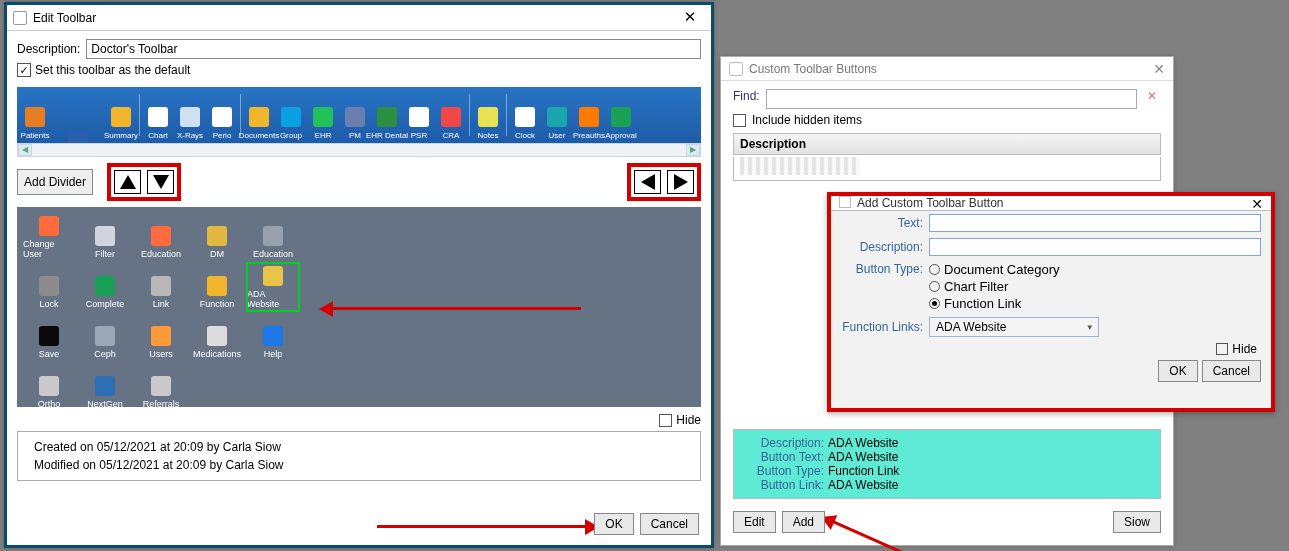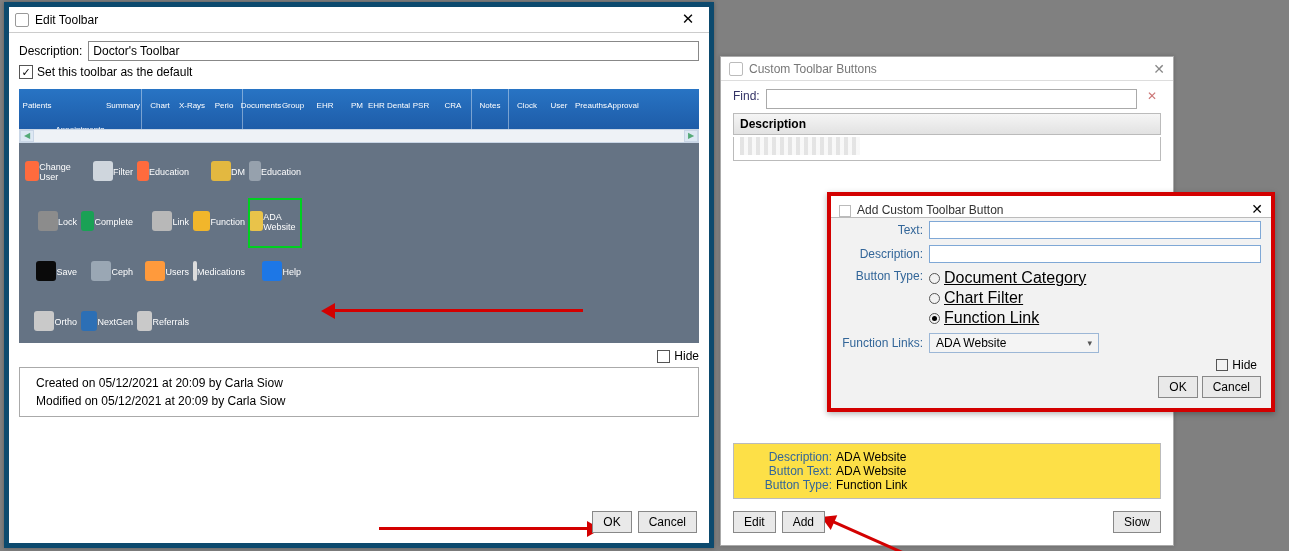--- a/index.html
+++ b/index.html
@@ -1,21 +1,21 @@
 <!DOCTYPE html>
 <html><head>
 <meta charset="utf-8">
 <style>
   * { box-sizing: border-box; font-family: "Segoe UI", Tahoma, sans-serif; }
   html,body { margin:0; padding:0; background:#808080; width:1289px; height:551px; overflow:hidden; }
 
   
   .dlg-left {
     position:absolute; left:4px; top:2px; width:710px; height:546px;
-    background:#fff; border:5px solid #0c4a6e; box-shadow:0 0 4px rgba(0,0,0,.3);
+    background:#fff; border:3px solid #0c4a6e; box-shadow:0 0 4px rgba(0,0,0,.3);
   }
   .titlebar { height:26px; border-bottom:1px solid #ccc; display:flex; align-items:center; padding:0 6px; }
   .titlebar .ticon {
     width:14px; height:14px; margin-right:6px; background:#fff; border:1px solid #999; border-radius:2px;
   }
   .titlebar .title { font-size:12px; color:#000; flex:1; }
   .titlebar .close {
     width:30px; height:20px; text-align:center; font-size:15px; line-height:18px; cursor:pointer;
   }
 
@@ -24,23 +24,23 @@
   .desc-row input {
     flex:1; height:20px; border:1px solid #888; padding:0 4px; font-size:12px;
   }
   .checkrow { display:flex; align-items:center; padding:0 10px 6px 10px; font-size:12px; gap:4px; }
   .checkrow .cb {
     width:14px; height:14px; border:1px solid #555; display:flex; align-items:center; justify-content:center; font-size:11px; line-height:1;
   }
 
   
   .tb-preview {
-    margin:4px 10px 0 10px; height:40px; background:linear-gradient(#2874c4,#1e5ca8);
+    margin:4px 10px 0 10px; height:56px; background:linear-gradient(#2874c4,#1e5ca8);
     display:flex; align-items:center; color:#fff; font-size:9px; overflow:hidden;
-    padding:16px 2px;
+    padding:0 2px;
   }
   .tb-btn {
     display:flex; flex-direction:column; align-items:center; justify-content:flex-end;
     width:32px; padding-bottom:3px; height:100%; cursor:pointer; flex-shrink:0;
   }
   .tb-btn.w { width:54px;margin-top:48px; }  
   .tb-btn .tb-ico { width:20px; height:20px; border-radius:3px; margin-bottom:4px; }
   .tb-btn span { font-size:8px; white-space:nowrap; }
   .tb-sep { width:1px; height:42px; background:rgba(255,255,255,.4); margin:0 2px; }
   .scrollbar-h {
@@ -69,21 +69,21 @@
   .tri.lft   { border-top:8px solid transparent; border-bottom:8px solid transparent; border-right:14px solid #000; }
   .tri.rgt   { border-top:8px solid transparent; border-bottom:8px solid transparent; border-left:14px solid #000; }
 
   
   .avail-grid {
     margin:0 10px; height:200px; background:#657384; display:grid;
     grid-template-columns: repeat(5, 52px); grid-auto-rows:48px;
     gap:2px 4px; padding:6px 6px; position:relative;
   }
   .gcell {
-    display:flex; flex-direction:row; align-items:center; justify-content:flex-end;
+    display:flex; flex-direction:column; align-items:center; justify-content:flex-end;
     color:#fff; font-size:9px; cursor:pointer; position:relative; padding-bottom:2px;
   }
   .gcell .gico { width:20px; height:20px; border-radius:3px; margin-bottom:3px; }
   .gcell.sel { outline:2px solid #00d020; outline-offset:-1px; }
 
   
   .redarrow {
     position:absolute; height:0;
   }
   .redarrow .shaft { height:3px; background:#d30000; }
@@ -133,48 +133,48 @@
   .list-body .row1 {
     height:18px; background: repeating-linear-gradient(90deg,#bbb,#bbb 4px,#eee 4px,#eee 8px);
     opacity:.4; margin:2px 6px; width:120px;
   }
 
   
   .subdlg {
     position:absolute; left:112px; top:128px; width:448px; height:220px;
     border:4px solid #d30000; background:#f2f2f2; box-shadow:0 2px 6px rgba(0,0,0,.3);
   }
-  .sub-title { height:22px; background:#fff; border-bottom:1px solid #bbb; display:flex; align-items:flex-end; padding:0 8px; }
+  .sub-title { height:15px; background:#fff; border-bottom:1px solid #bbb; display:flex; align-items:flex-start; padding:0 8px; }
   .sub-title .ticon { width:12px; height:12px; border:1px solid #bbb; margin-right:6px; }
   .sub-title .txt { flex:1; font-size:12px; color:#333; }
   .sub-title .close { font-size:14px; cursor:pointer; color:#000; }
 
   .form-row { display:flex; align-items:center; padding:3px 10px; font-size:12px; }
   .form-row .lbl { width:88px; text-align:right; color:#336699; padding-right:6px; }
   .form-row input[type="text"] {
     flex:1; height:18px; border:1px solid #7fa8d6; background:#fff;
   }
   .radio-stack { display:flex; flex-direction:column; gap:2px; }
-  .radio-stack label { display:flex; align-items:center; gap:4px; font-size:16px;text-decoration:underline; }
+  .radio-stack label { display:flex; align-items:center; gap:4px; font-size:13px; }
   .radio { width:11px; height:11px; border:1px solid #555; border-radius:50%; display:flex; align-items:center; justify-content:center; }
   .radio.on::after { content:""; width:5px; height:5px; background:#000; border-radius:50%; }
   .combo {
     width:170px; height:20px; border:1px solid #9cb7d6; background:#f4f4f4;
     display:flex; align-items:center; justify-content:space-between; padding:0 6px; font-size:12px;
   }
   .combo .chev { font-size:9px; color:#555; }
 
   .sub-hide { display:flex; justify-content:flex-end; padding:2px 14px; gap:4px; font-size:12px; align-items:center;}
   .sub-hide .cb { width:12px; height:12px; border:1px solid #555; }
   .sub-foot { display:flex; justify-content:flex-end; gap:4px; padding:2px 10px 6px 10px; }
 
   
   .details {
-    position:absolute; left:12px; right:12px; bottom:46px; border:1px solid #bbb; padding:6px 18px;
-    font-size:12px; background:#fde047;
+    position:absolute; left:12px; right:12px; bottom:46px; border:1px solid #bbb; padding:6px 10px;
+    font-size:12px; background:#5eead4;
   }
   .details .k { color:#336699; display:inline-block; width:80px; text-align:right; margin-right:4px; }
   .details .v { color:#000; }
 
   .right-foot {
     position:absolute; left:12px; right:12px; bottom:12px; display:flex; justify-content:space-between;
   }
   .right-foot .lgrp { display:flex; gap:6px; }
 
 </style>
@@ -274,20 +274,39 @@
       <div class="tb-btn">
         <div class="tb-ico" style="background: rgb(26, 161, 85);"></div>
         <span>Approval</span>
       </div>
     </div>
   <div class="scrollbar-h">
     <div class="sbtn l">◀</div>
     <div class="sbtn r">▶</div>
   </div>
 
+  <div class="ctrl-row">
+    <button class="add-div-btn">Add Divider</button>
+    <div class="hl-box left">
+      <div class="arrow-btn">
+          <div class="tri up"></div>
+        </div>
+      <div class="arrow-btn">
+          <div class="tri down"></div>
+        </div>
+    </div>
+    <div class="hl-box right">
+      <div class="arrow-btn">
+          <div class="tri lft"></div>
+        </div>
+      <div class="arrow-btn">
+          <div class="tri rgt"></div>
+        </div>
+    </div>
+  </div>
 
   <div class="avail-grid" id="avail-grid">
       <div class="gcell">
         <div class="gico" style="background: rgb(255, 107, 61);"></div>
         <span>Change User</span>
       </div>
       <div class="gcell">
         <div class="gico" style="background: rgb(207, 214, 221);"></div>
         <span>Filter</span>
       </div>
@@ -388,30 +407,35 @@
     <div class="ticon"></div>
     <div class="title">Custom Toolbar Buttons</div>
     <div class="close">✕</div>
   </div>
 
   <div class="find-row">
     <span>Find:</span>
     <input type="text" style="">
     <span class="clr">✕</span>
   </div>
+  <div class="inc-row">
+    <div class="cb"></div>
+    <span>Include hidden items</span>
+  </div>
 
   <div class="list-hdr">Description</div>
   <div class="list-body">
     <div class="row1"></div>
   </div>
 
   <div class="details">
     <div><span class="k">Description:</span><span class="v">ADA Website</span></div>
     <div><span class="k">Button Text:</span><span class="v">ADA Website</span></div>
     <div><span class="k">Button Type:</span><span class="v">Function Link</span></div>
+    <div><span class="k">Button Link:</span><span class="v">ADA Website</span></div>
   </div>
 
   <div class="redarrow lefthead" style="left:112px; top:463px; width:120px; transform:rotate(24deg); transform-origin:left center;">
     <div class="shaft" style="width:120px;"></div>
       <div class="head"></div>
   </div>
 
   <div class="right-foot">
     <div class="lgrp">
       <button class="btn">Edit</button>

